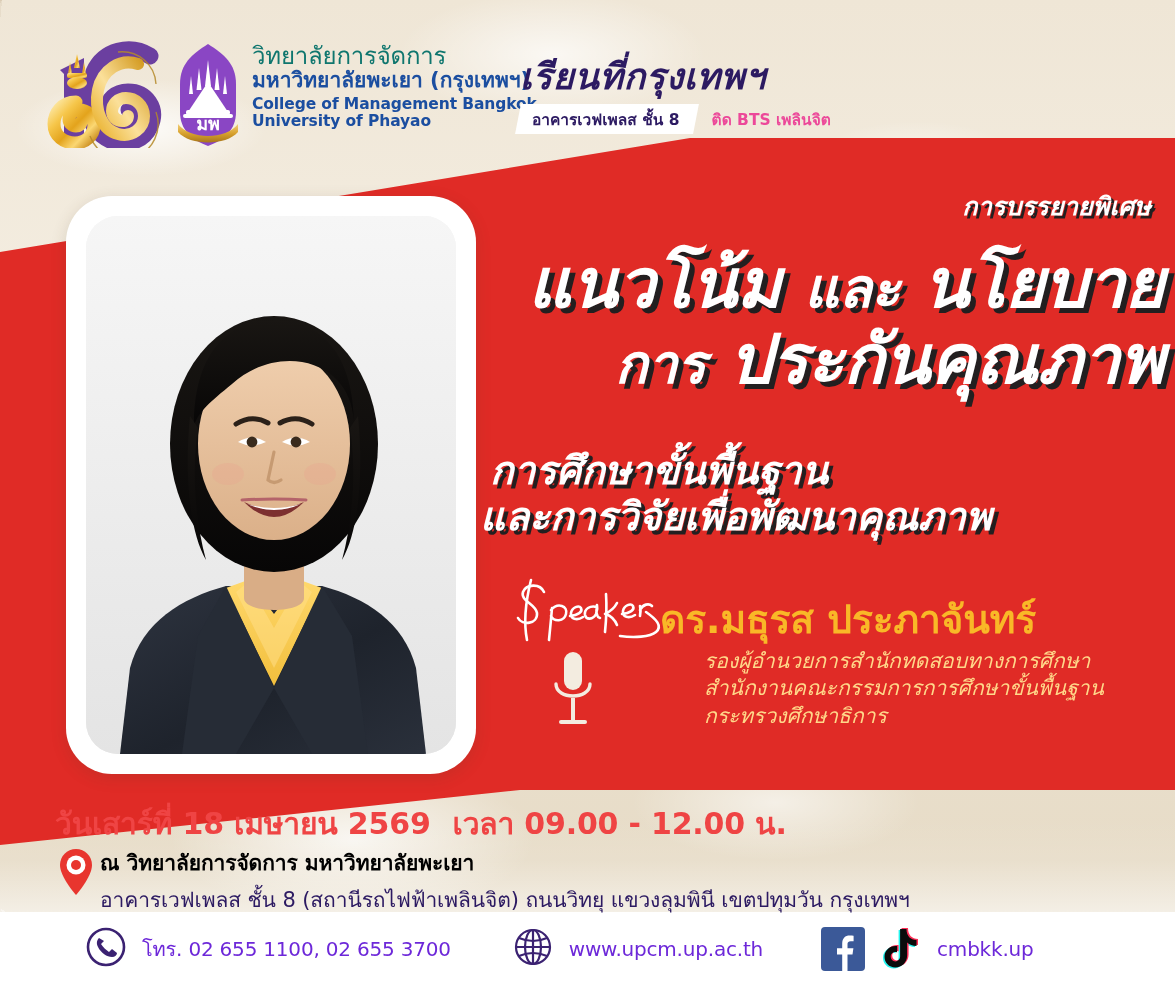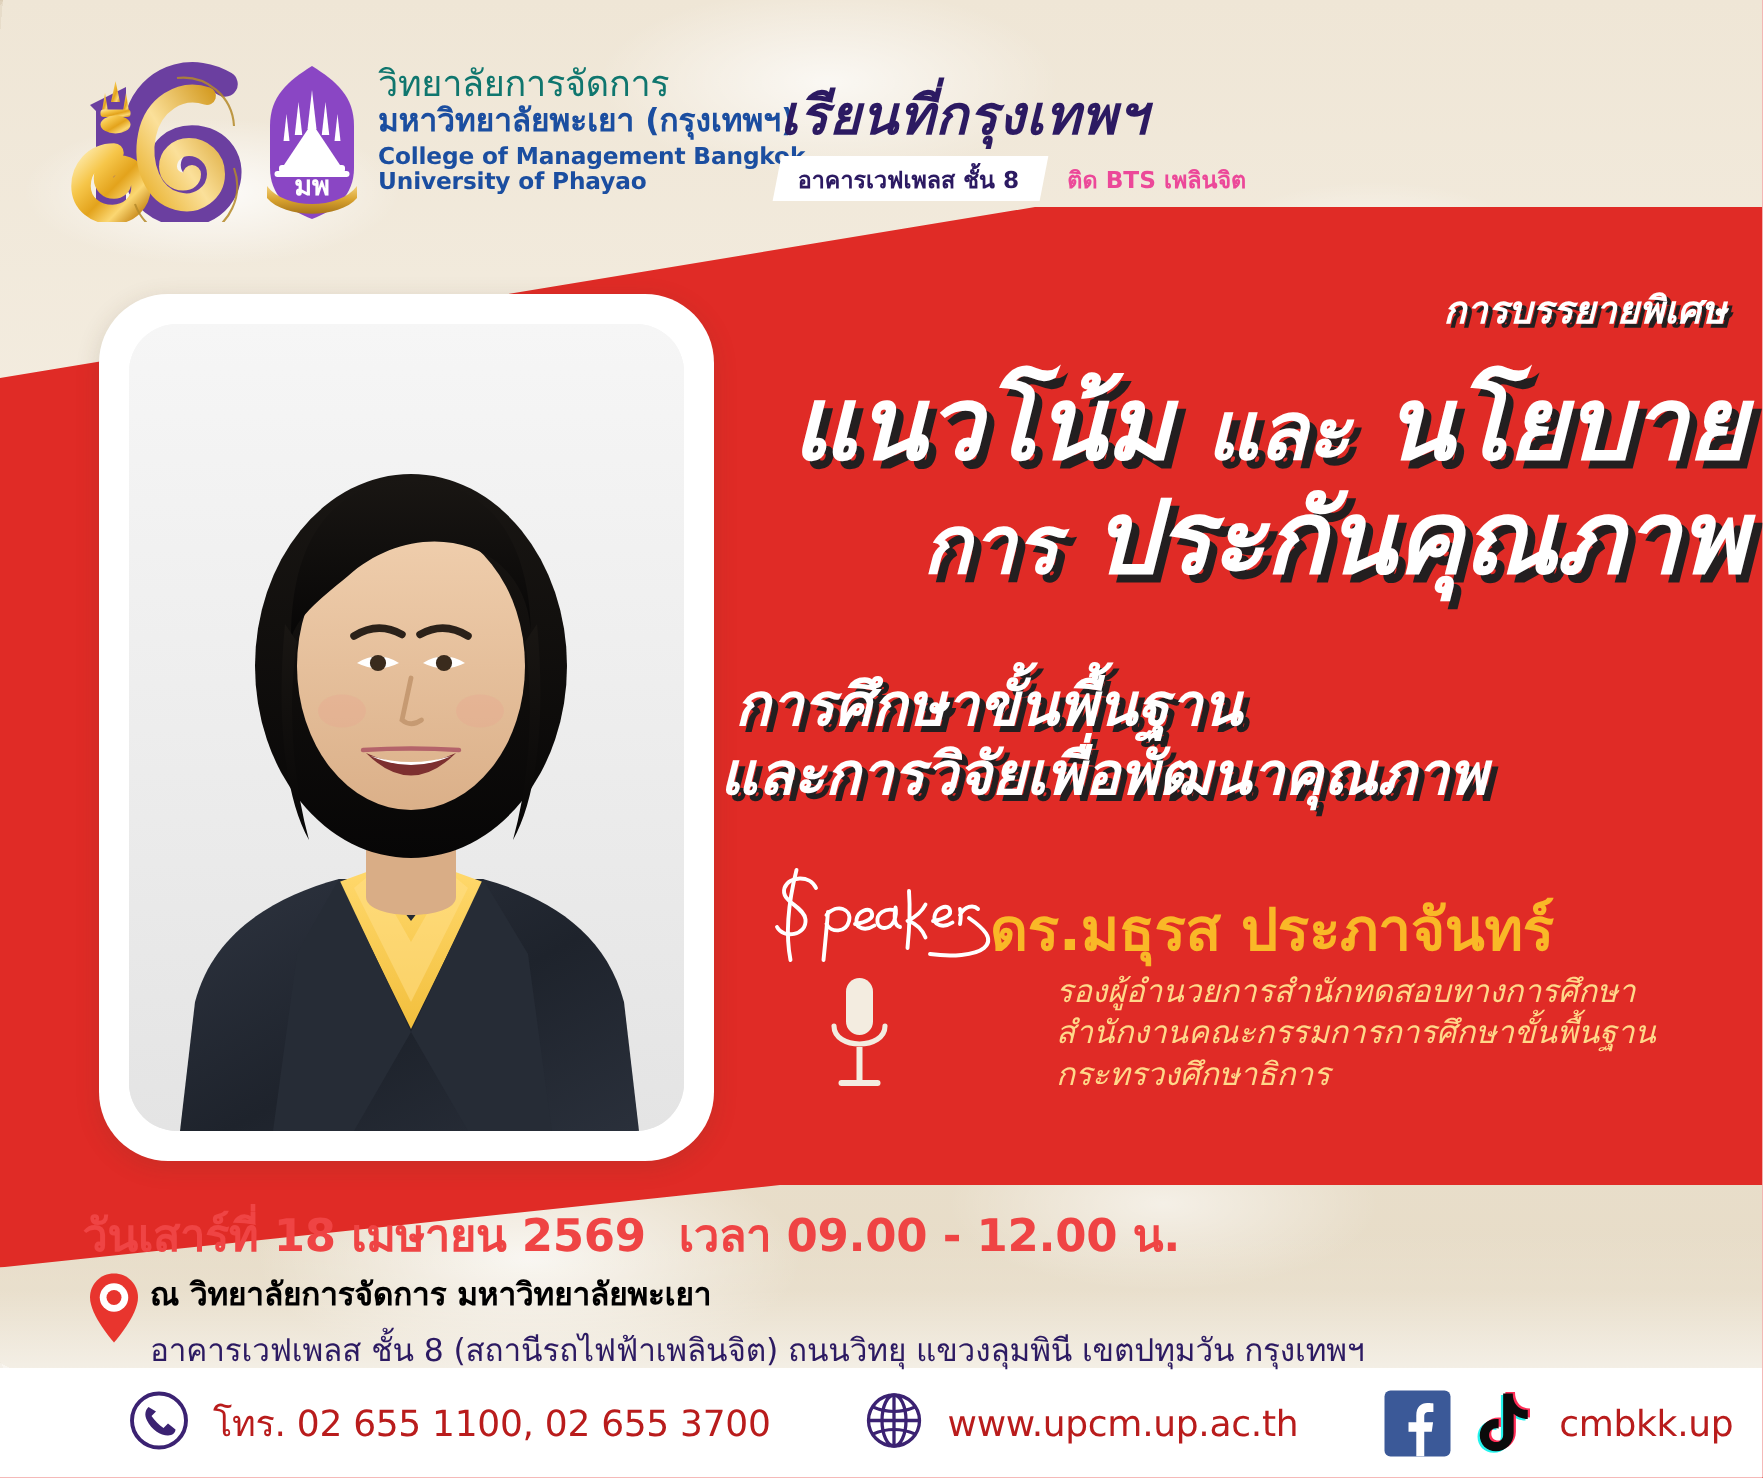--- a/index.html
+++ b/index.html
@@ -212,21 +212,21 @@
   
   .contact-row{
     position:absolute; left:0; top:912px; width:1175px; height:73px;
     display:flex; align-items:center;
   }
   .c-item{ display:flex; align-items:center; }
   .c-phone{ margin-left:86px; }
   .c-web{ margin-left:62px; }
   .c-social{ margin-left:58px; }
   .c-text{
-    font-size:24px; color:#b91c1c; white-space:nowrap; margin-left:16px;
+    font-size:20px; color:#6d28d9; white-space:nowrap; margin-left:16px;
     letter-spacing:-.2px;
   }
   .c-text-social{ margin-left:14px; }
   .fb-box{
     width:44px; height:44px; background:#3b5998; border-radius:4px;
     display:flex; align-items:center; justify-content:center;
   }
   .tt-box{ width:46px; height:46px; margin-left:12px; }
 </style>
 </head>

